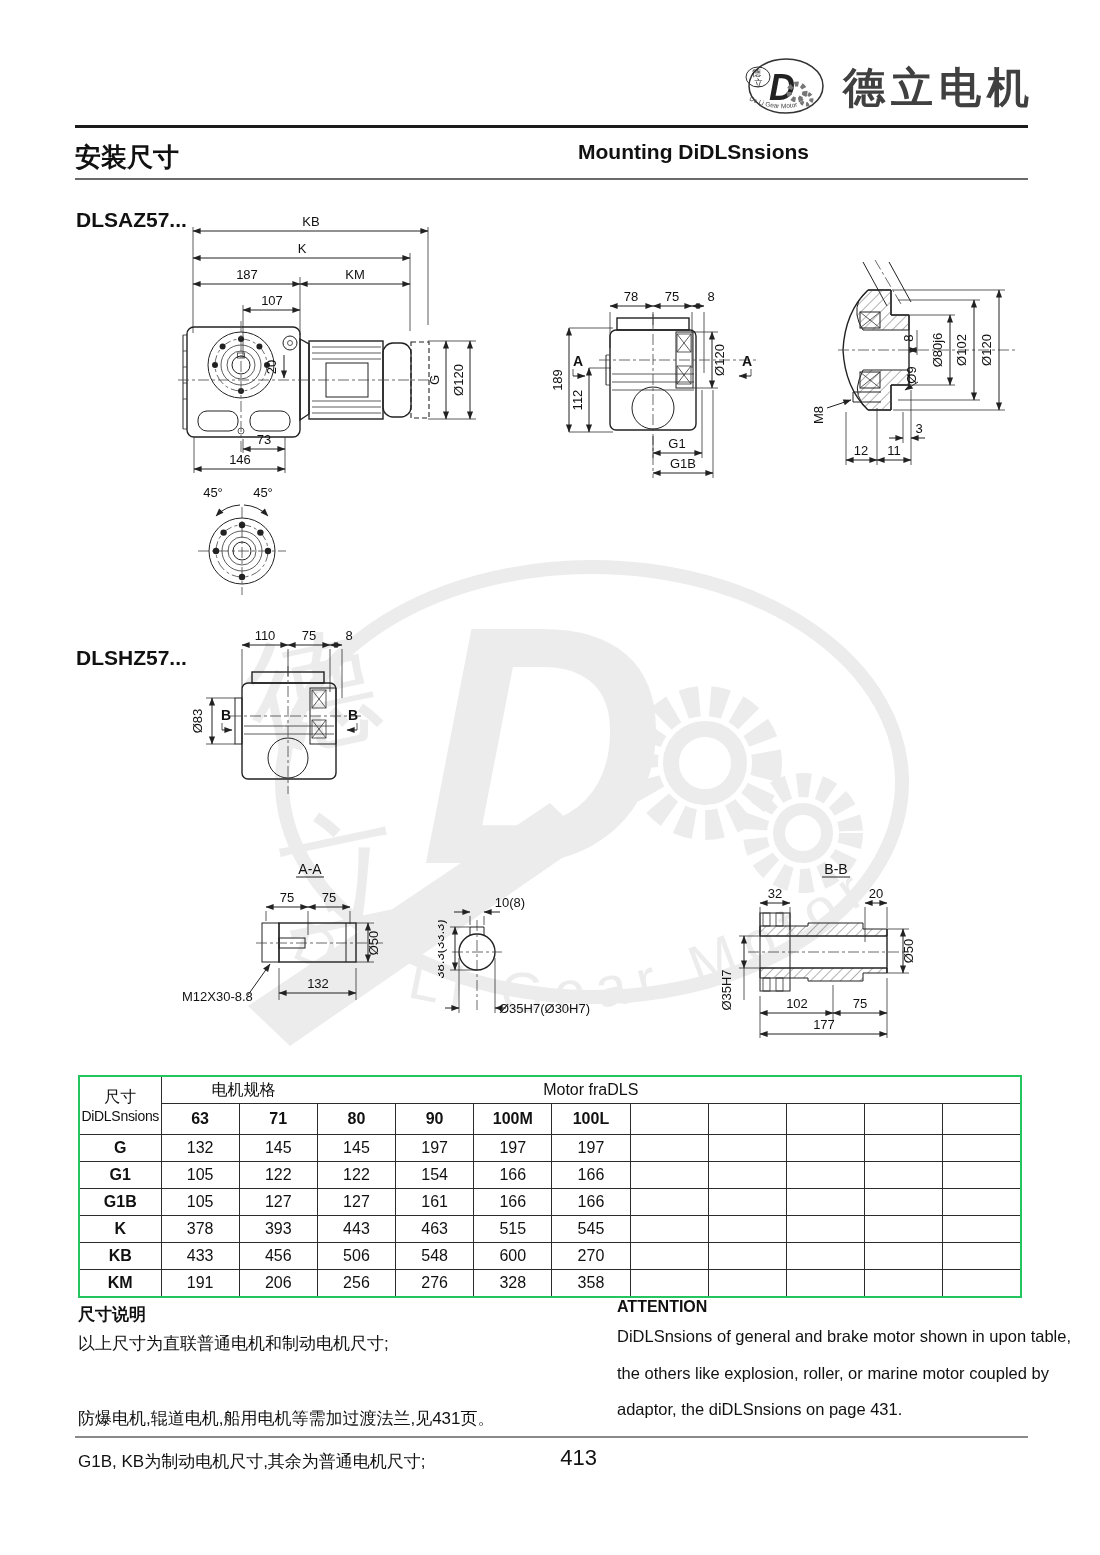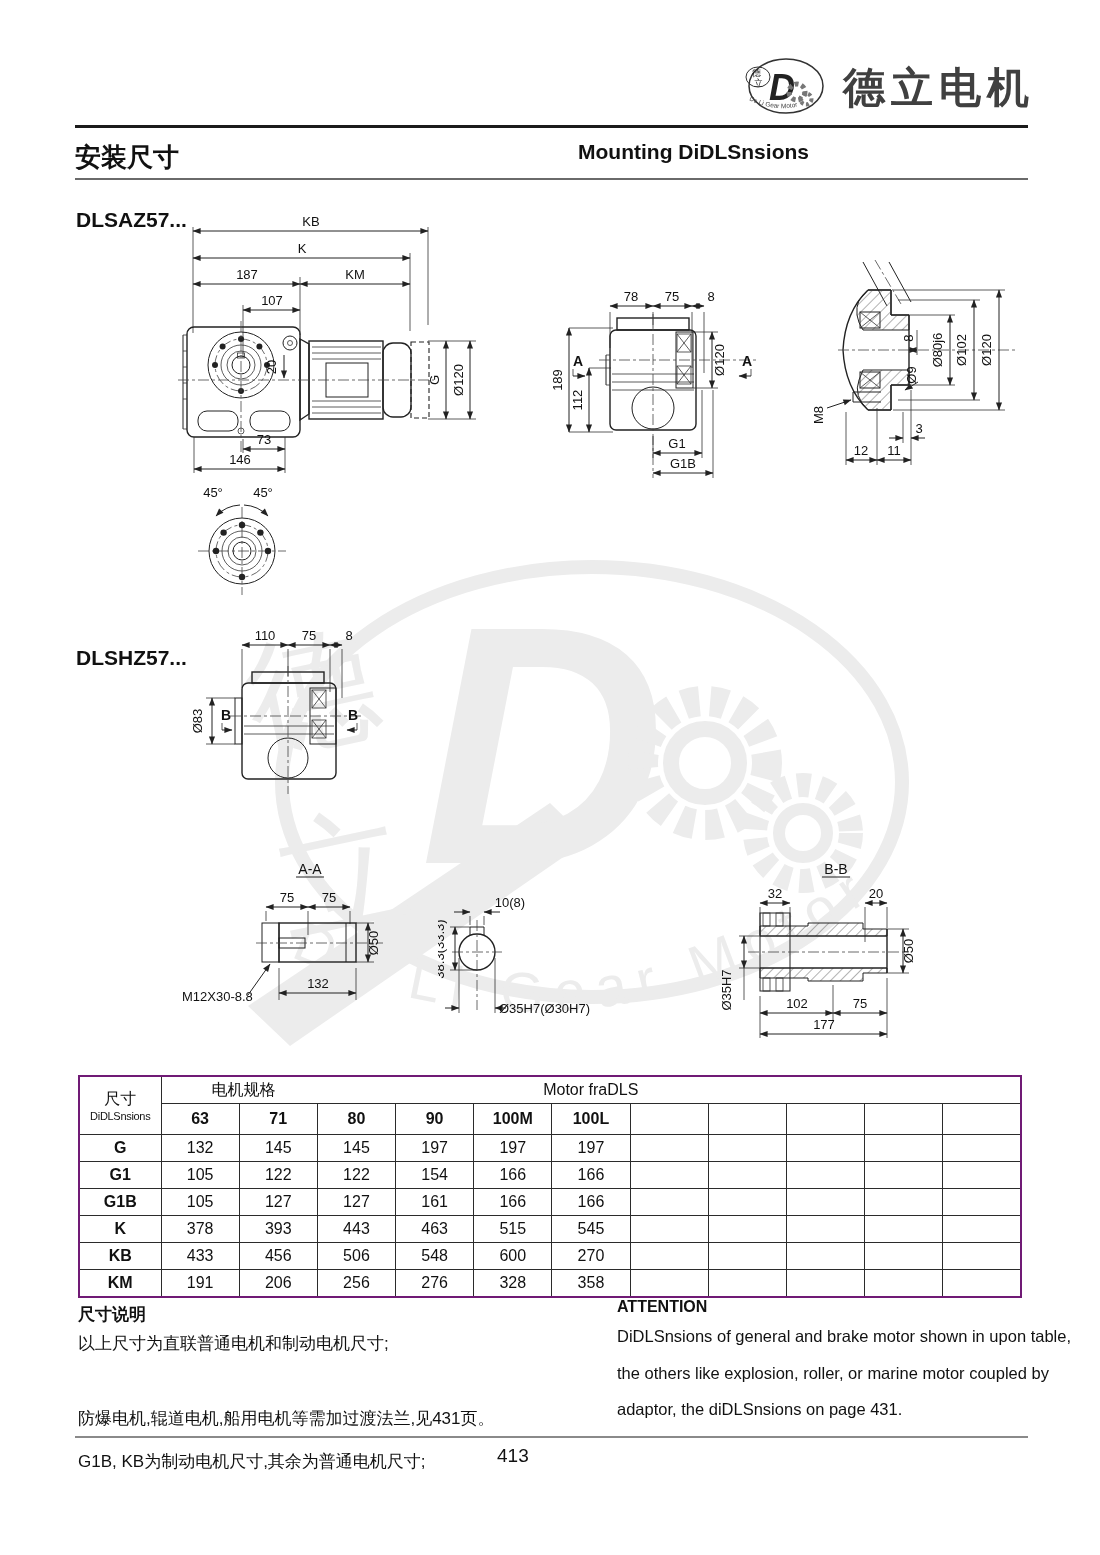--- a/index.html
+++ b/index.html
@@ -25,34 +25,34 @@
   .dl{stroke:#222;stroke-width:1;fill:none;marker-start:url(#arr);marker-end:url(#arr);}
   .dle{stroke:#222;stroke-width:1;fill:none;marker-end:url(#arr);}
   .cl{stroke:#444;stroke-width:.8;fill:none;stroke-dasharray:11 3 3 3;}
   .dash{stroke:#222;stroke-width:1.1;fill:none;stroke-dasharray:5 3;}
   .hatchf{fill:url(#hatch);stroke:#222;stroke-width:1;}
   .wm{fill:#ececec;}
   
   table.dim{position:absolute;left:78px;top:1075px;width:944px;border-collapse:collapse;
             table-layout:fixed;font-size:16px;}
   table.dim td{border:1px solid #2b2b2b;text-align:center;vertical-align:middle;padding:0;height:26px;}
-  table.dim{border:2px solid #701a75;}
+  table.dim{border:2px solid #22c55e;}
   td.c-dim{height:58px;}
   .c-dim .l1{font-size:16px;}
-  .c-dim .l2{font-size:11px;letter-spacing:-.3px;}
+  .c-dim .l2{font-size:14px;letter-spacing:-.3px;}
   td.c-group{height:28px;position:relative;}
   .grp-cn{position:absolute;left:10px;top:50%;transform:translateY(-50%);font-size:16px;padding-left:40px;}
   .grp-en{position:absolute;left:50%;top:50%;transform:translate(-50%,-50%);font-size:16px;}
   tr.col-row td{height:30px;font-weight:bold;}
   td.row-h{font-weight:bold;}
   
   .note{font-size:17px;}
   .note-en{font-size:16.5px;}
   .rule-bottom{left:75px;top:1436px;width:953px;height:2px;background:#8a8a8a;}
-  .pageno{left:497px;top:1445px;width:100px;text-align:left;font-size:19px;}
+  .pageno{left:497px;top:1445px;width:100px;text-align:right;font-size:22px;}
 </style>
 </head>
 <body>
 
 <div class="page">
 
   <svg width="0" height="0" style="position:absolute" aria-hidden="true">
     <defs>
       <marker id="arr" viewBox="0 0 10 10" refX="9.5" refY="5" markerWidth="10" markerHeight="8" orient="auto-start-reverse">
         <path d="M0,1.2 L10,5 L0,8.8 z" fill="#222"></path>

